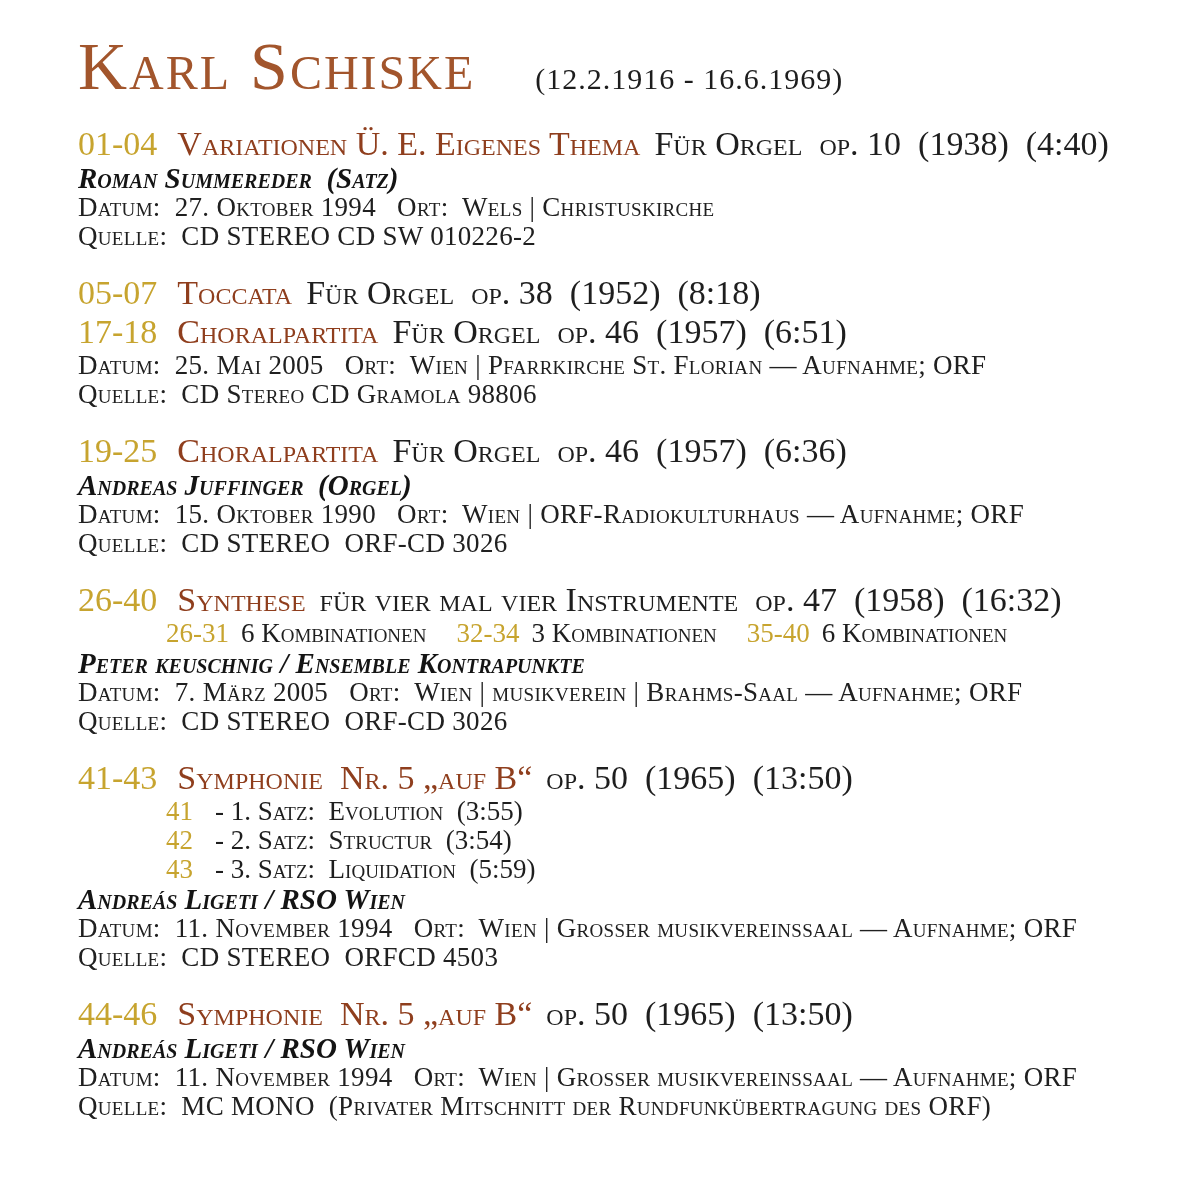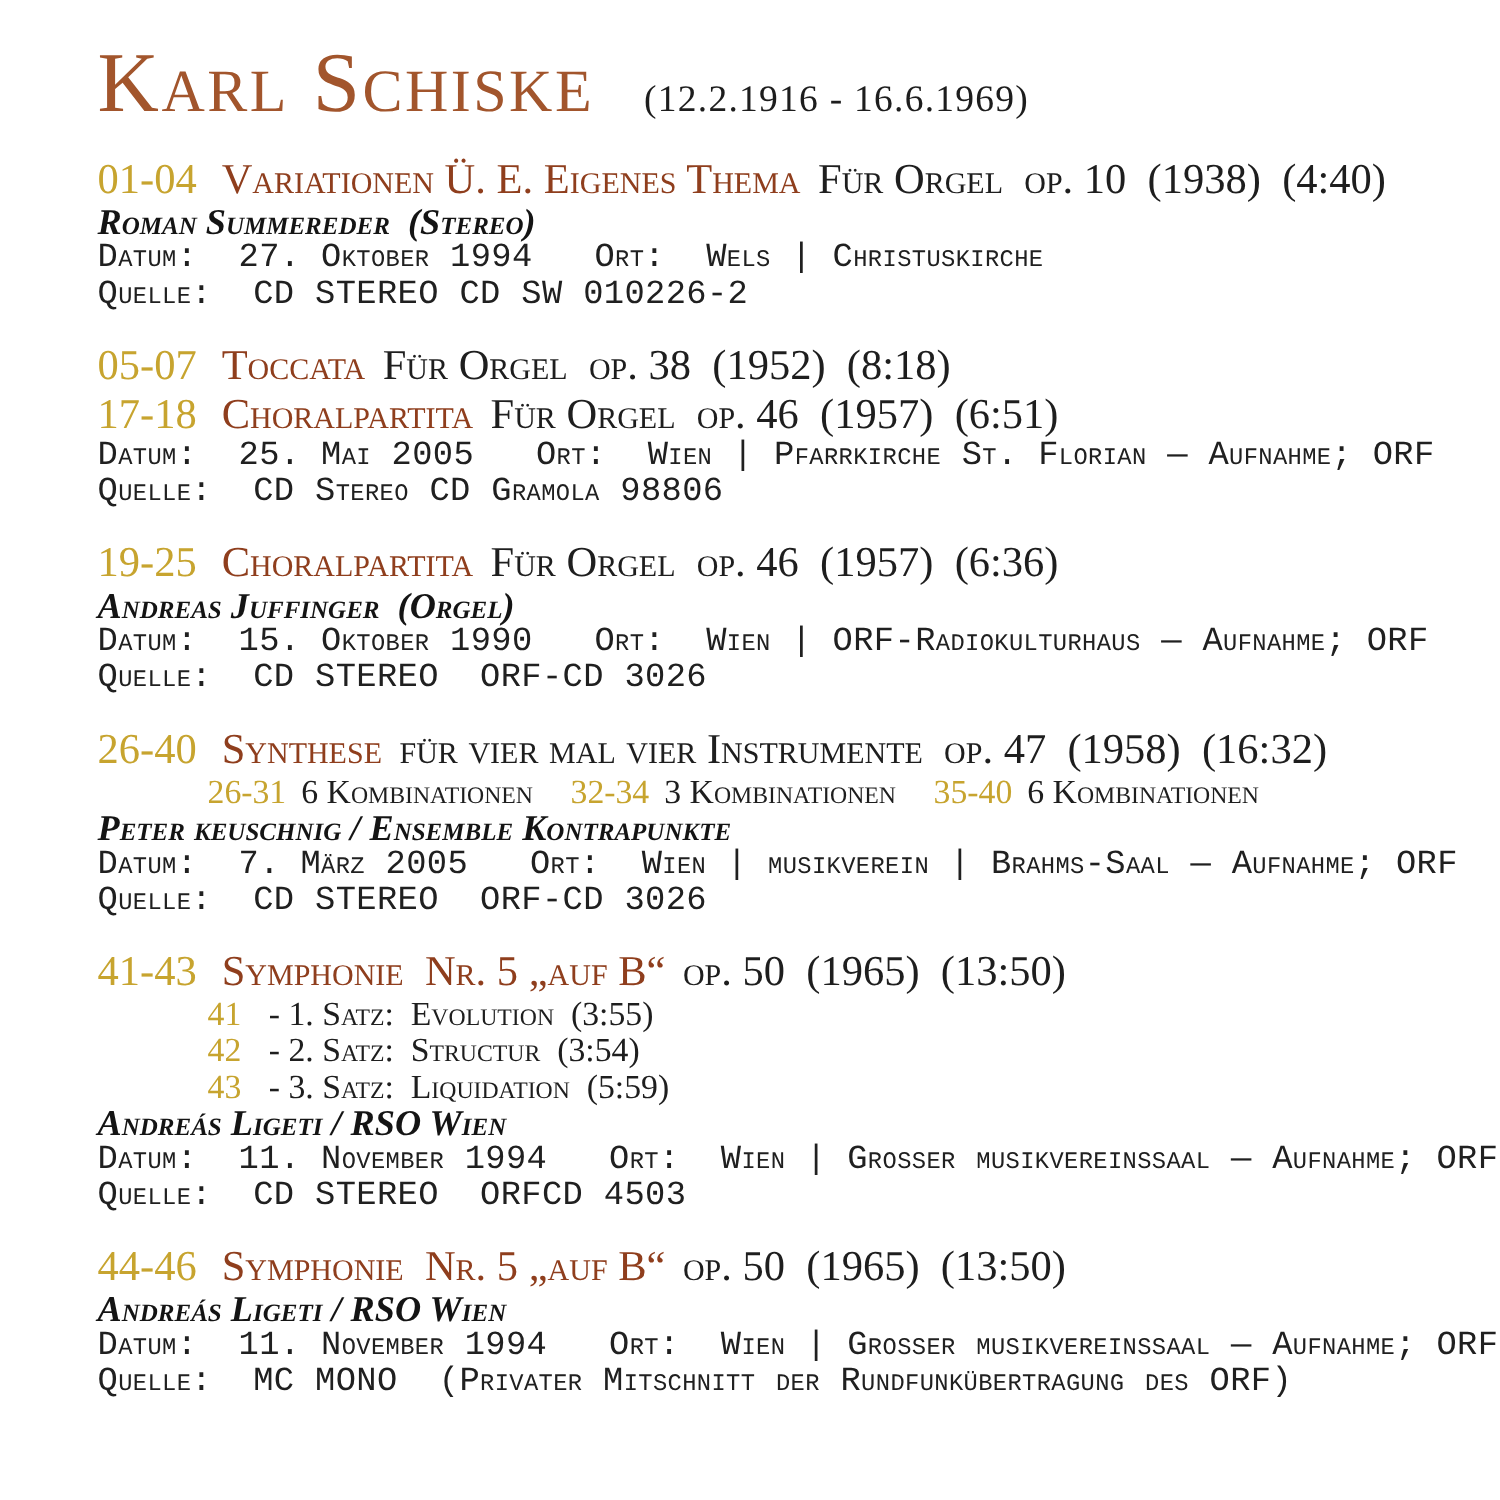--- a/index.html
+++ b/index.html
@@ -5,21 +5,21 @@
 <style>
   html, body { margin: 0; padding: 0; background: #ffffff; }
   body {
     width: 1200px; height: 1200px; overflow: hidden;
     font-family: "Liberation Serif", "DejaVu Serif", serif;
     color: var(--ink, #1e1e1e);
   }
   .page { padding: 30px 30px 20px 78px; }
 
   
-  .header-row { display: flex; align-items: baseline; gap: 40px; margin-bottom: 22px; white-space: pre; }
+  .header-row { display: flex; align-items: baseline; gap: 60px; margin-bottom: 22px; white-space: pre; }
   .composer-name {
     font-variant: small-caps;
     font-size: 68px; line-height: 72px;
     color: var(--name-brown, #a2552c);
     letter-spacing: 2px;
   }
   .composer-dates { font-size: 30px; color: #1d1d1d; letter-spacing: 1px; }
 
   
   .section { margin-bottom: 22px; }
@@ -33,34 +33,34 @@
   .seg-text { margin-right: 30px; }
 
   .movement-line { font-variant: small-caps; font-size: 27px; line-height: 29px; padding-left: 88px; white-space: pre; }
   .mov-num { color: var(--gold, #c7a42f); margin-right: 22px; }
 
   .performer {
     font-variant: small-caps; font-style: italic; font-weight: bold;
     font-size: 29px; line-height: 30px; white-space: pre;
     color: #141414;
   }
-  .detail-line { font-variant: small-caps; font-size: 27px; line-height: 29px; letter-spacing: 0.3px; white-space: pre; color: #202020; font-family: Liberation Mono, monospace; }
+  .detail-line { font-variant: small-caps; font-size: 27px; line-height: 29px; letter-spacing: 0.3px; white-space: pre; color: #202020; }
 </style>
 </head>
 <body style="--name-brown: #a2552c; --work-brown: #8f3e1d; --gold: #c7a42f; --ink: #1e1e1e;">
 
 <div class="page">
   <div class="header-row">
     <span class="composer-name">Karl Schiske</span>
     <span class="composer-dates">(12.2.1916 - 16.6.1969)</span>
   </div>
   <div>
       <div class="section">
         <div class="work-line"><span class="tracks">01-04</span><span class="work-title">Variationen Ü. E. Eigenes Thema</span><span class="work-details">Für Orgel  op. 10  (1938)  (4:40)</span></div>
-        <div class="performer">Roman Summereder  (Stereo)</div>
+        <div class="performer">Roman Summereder  (Satz)</div>
         <div class="detail-line">Datum:  27. Oktober 1994   Ort:  Wels | Christuskirche</div>
         <div class="detail-line">Quelle:  CD STEREO CD SW 010226-2</div>
       </div>
       <div class="section">
         <div class="work-line"><span class="tracks">05-07</span><span class="work-title">Toccata</span><span class="work-details">Für Orgel  op. 38  (1952)  (8:18)</span></div>
         <div class="work-line"><span class="tracks">17-18</span><span class="work-title">Choralpartita</span><span class="work-details">Für Orgel  op. 46  (1957)  (6:51)</span></div>
         <div class="detail-line">Datum:  25. Mai 2005   Ort:  Wien | Pfarrkirche St. Florian — Aufnahme; ORF</div>
         <div class="detail-line">Quelle:  CD Stereo CD Gramola 98806</div>
       </div>
       <div class="section">

